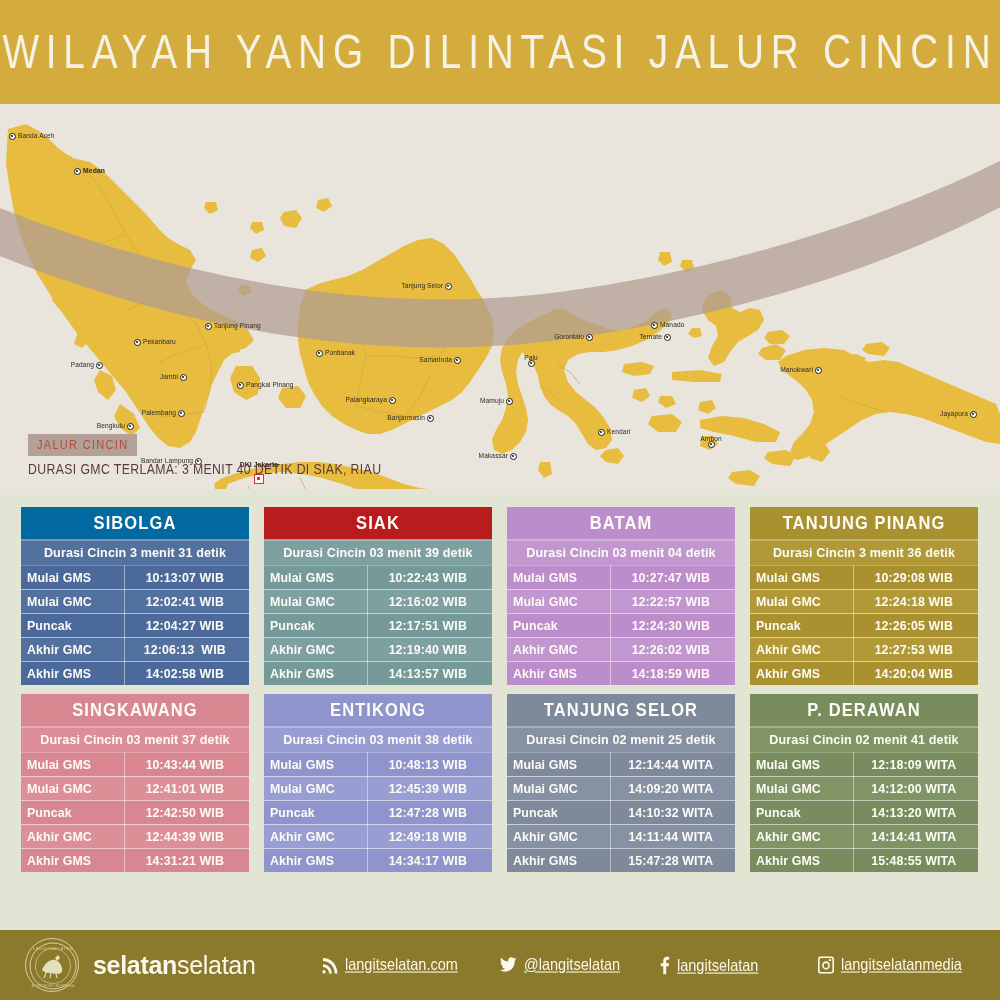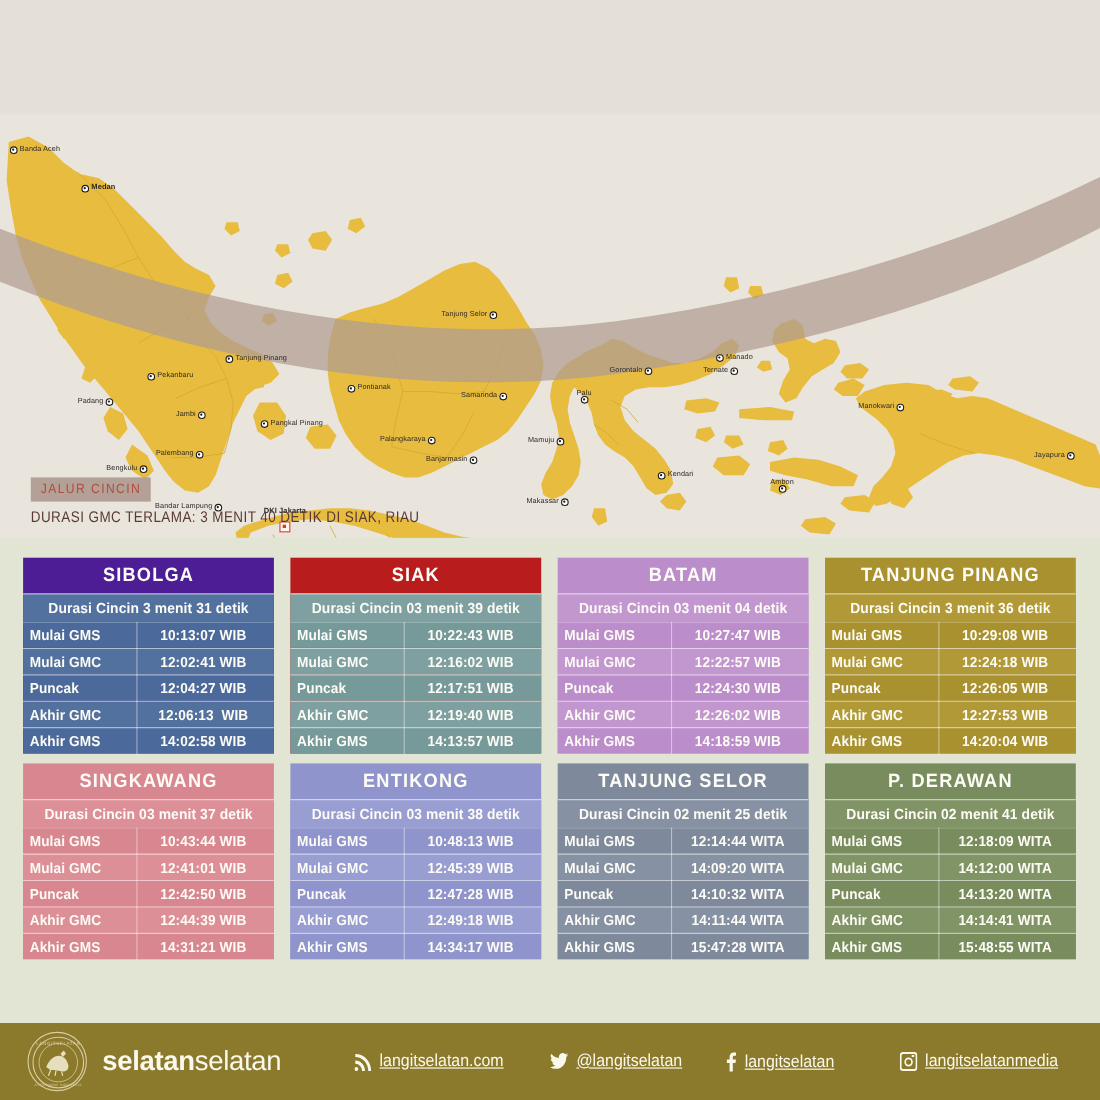--- a/index.html
+++ b/index.html
@@ -197,20 +197,23 @@
   #foot-rss { position: absolute; left: 322px; }
   #foot-tw  { position: absolute; left: 500px; }
   #foot-fb  { position: absolute; left: 659px; }
   #foot-ig  { position: absolute; left: 818px; }
 </style>
 </head>
 <body>
 
 <div id="page">
 
+  <div id="header">
+    <div id="header-title">WILAYAH YANG DILINTASI JALUR CINCIN</div>
+  </div>
 
   <div id="map-area">
     <svg id="map-svg" viewBox="0 0 1000 385">
       <defs>
         <clipPath id="mapclip">
             <rect x="0" y="0" width="1000" height="385"></rect>
           </clipPath>
       </defs>
       <g clip-path="url(#mapclip)">
         <rect x="0" y="0" width="1000" height="385" fill="#e9e5dd"></rect>
@@ -354,21 +357,21 @@
         <div class="city-dot" style="left: 969.5px; top: 306.5px;"></div>
         <div class="city-label" style="left: 873px; top: 306px; width: 95px; text-align: right;">Jayapura</div>
       </div>
   </div>
 
   <div id="legend-badge">JALUR CINCIN</div>
   <div id="legend-caption">DURASI GMC TERLAMA: 3 MENIT 40 DETIK DI SIAK, RIAU</div>
 
   <div id="cards-section">
     <div id="cards-grid">
-        <div class="card" style="background: #4c1d95;">
+        <div class="card" style="background: #0369a1;">
           <div class="card-title">SIBOLGA</div>
           <div class="card-sub" style="background: rgb(83, 113, 159);">Durasi Cincin 3 menit 31 detik</div>
           <div class="card-row" style="background: rgb(75, 106, 155);">
             <div class="row-label">Mulai GMS</div>
             <div class="row-value">10:13:07 WIB</div>
           </div>
           <div class="card-row" style="background: rgb(83, 113, 159);">
             <div class="row-label">Mulai GMC</div>
             <div class="row-value">12:02:41 WIB</div>
           </div>

